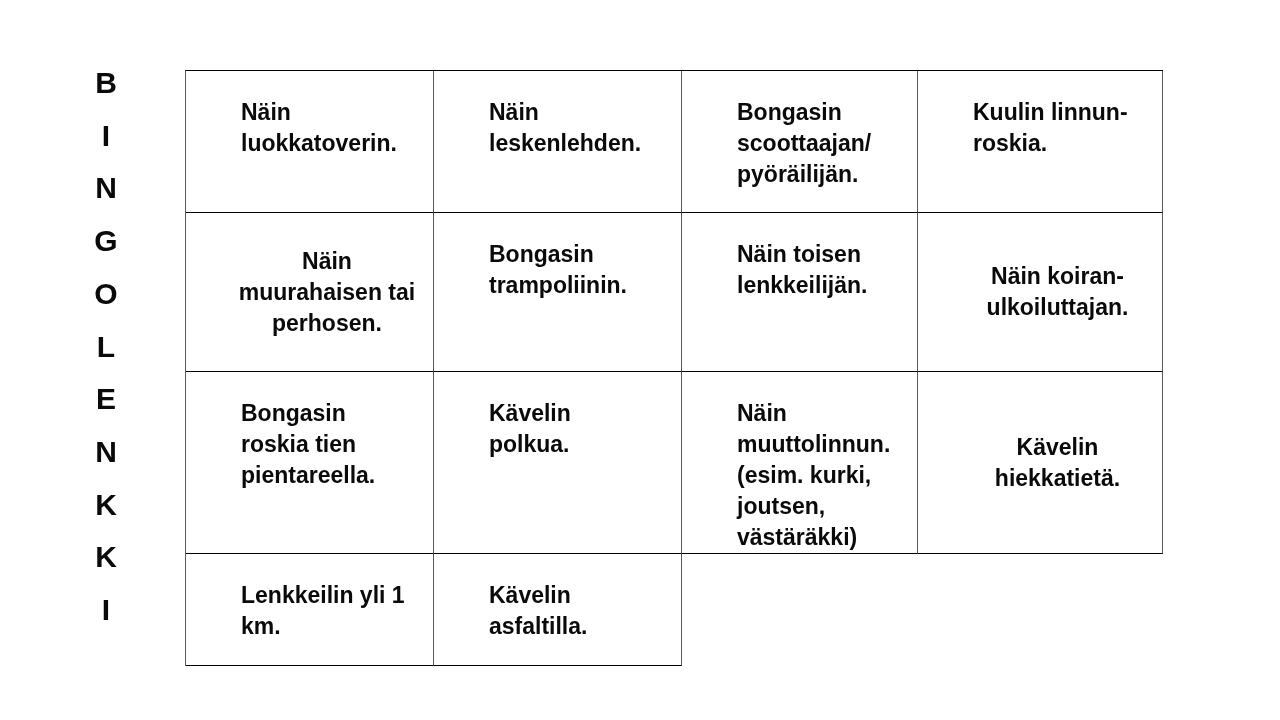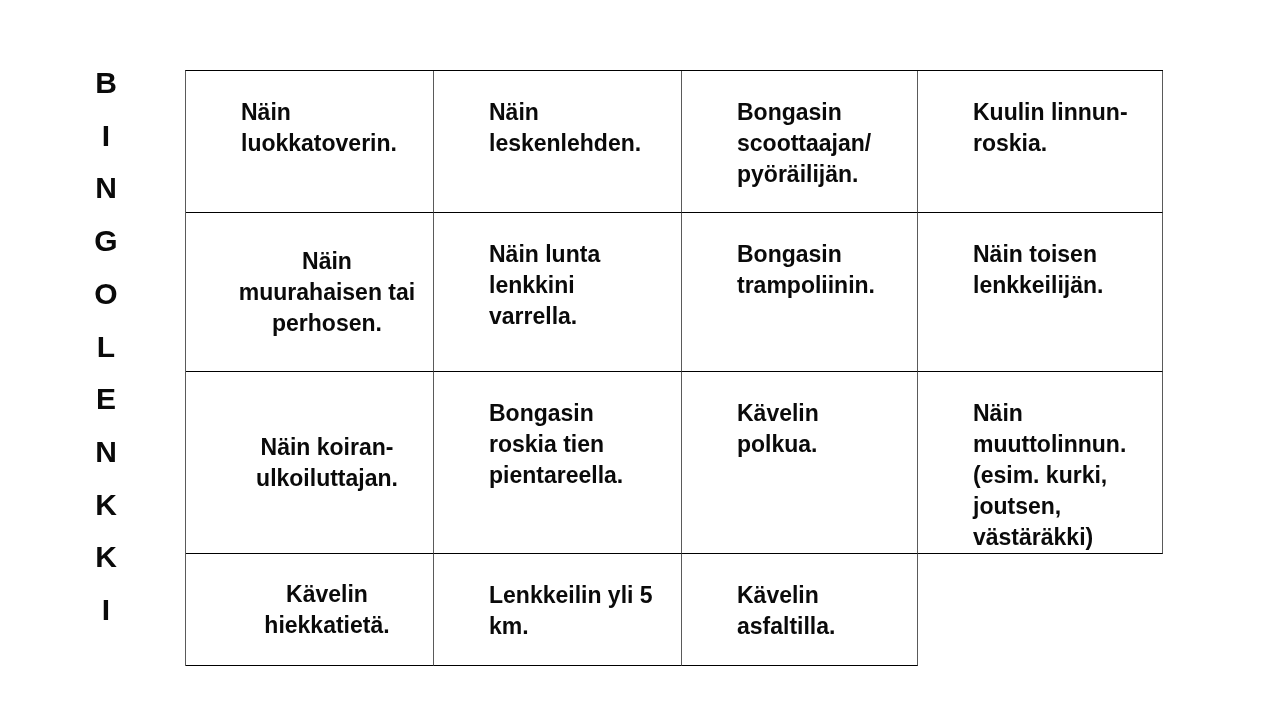--- a/index.html
+++ b/index.html
@@ -89,40 +89,37 @@
 leskenlehden.</div>
   <div class="bingo-cell">Bongasin
 scoottaajan/
 pyöräilijän.</div>
   <div class="bingo-cell">Kuulin linnun-
 roskia.</div>
 
   <div class="bingo-cell center-cell">Näin
 muurahaisen tai
 perhosen.</div>
-  <div class="bingo-cell">Näin lunta
-lenkkini
-varrella.</div>
   <div class="bingo-cell">Bongasin
 trampoliinin.</div>
   <div class="bingo-cell">Näin toisen
 lenkkeilijän.</div>
 
   <div class="bingo-cell center-cell">Näin koiran-
 ulkoiluttajan.</div>
   <div class="bingo-cell">Bongasin
 roskia tien
 pientareella.</div>
   <div class="bingo-cell">Kävelin
 polkua.</div>
   <div class="bingo-cell">Näin
 muuttolinnun.
 (esim. kurki,
 joutsen,
 västäräkki)</div>
 
   <div class="bingo-cell center-cell">Kävelin
 hiekkatietä.</div>
-  <div class="bingo-cell">Lenkkeilin yli 5
+  <div class="bingo-cell">Lenkkeilin yli 1
 km.</div>
   <div class="bingo-cell">Kävelin
 asfaltilla.</div>
 </div>
 
 </body></html>

